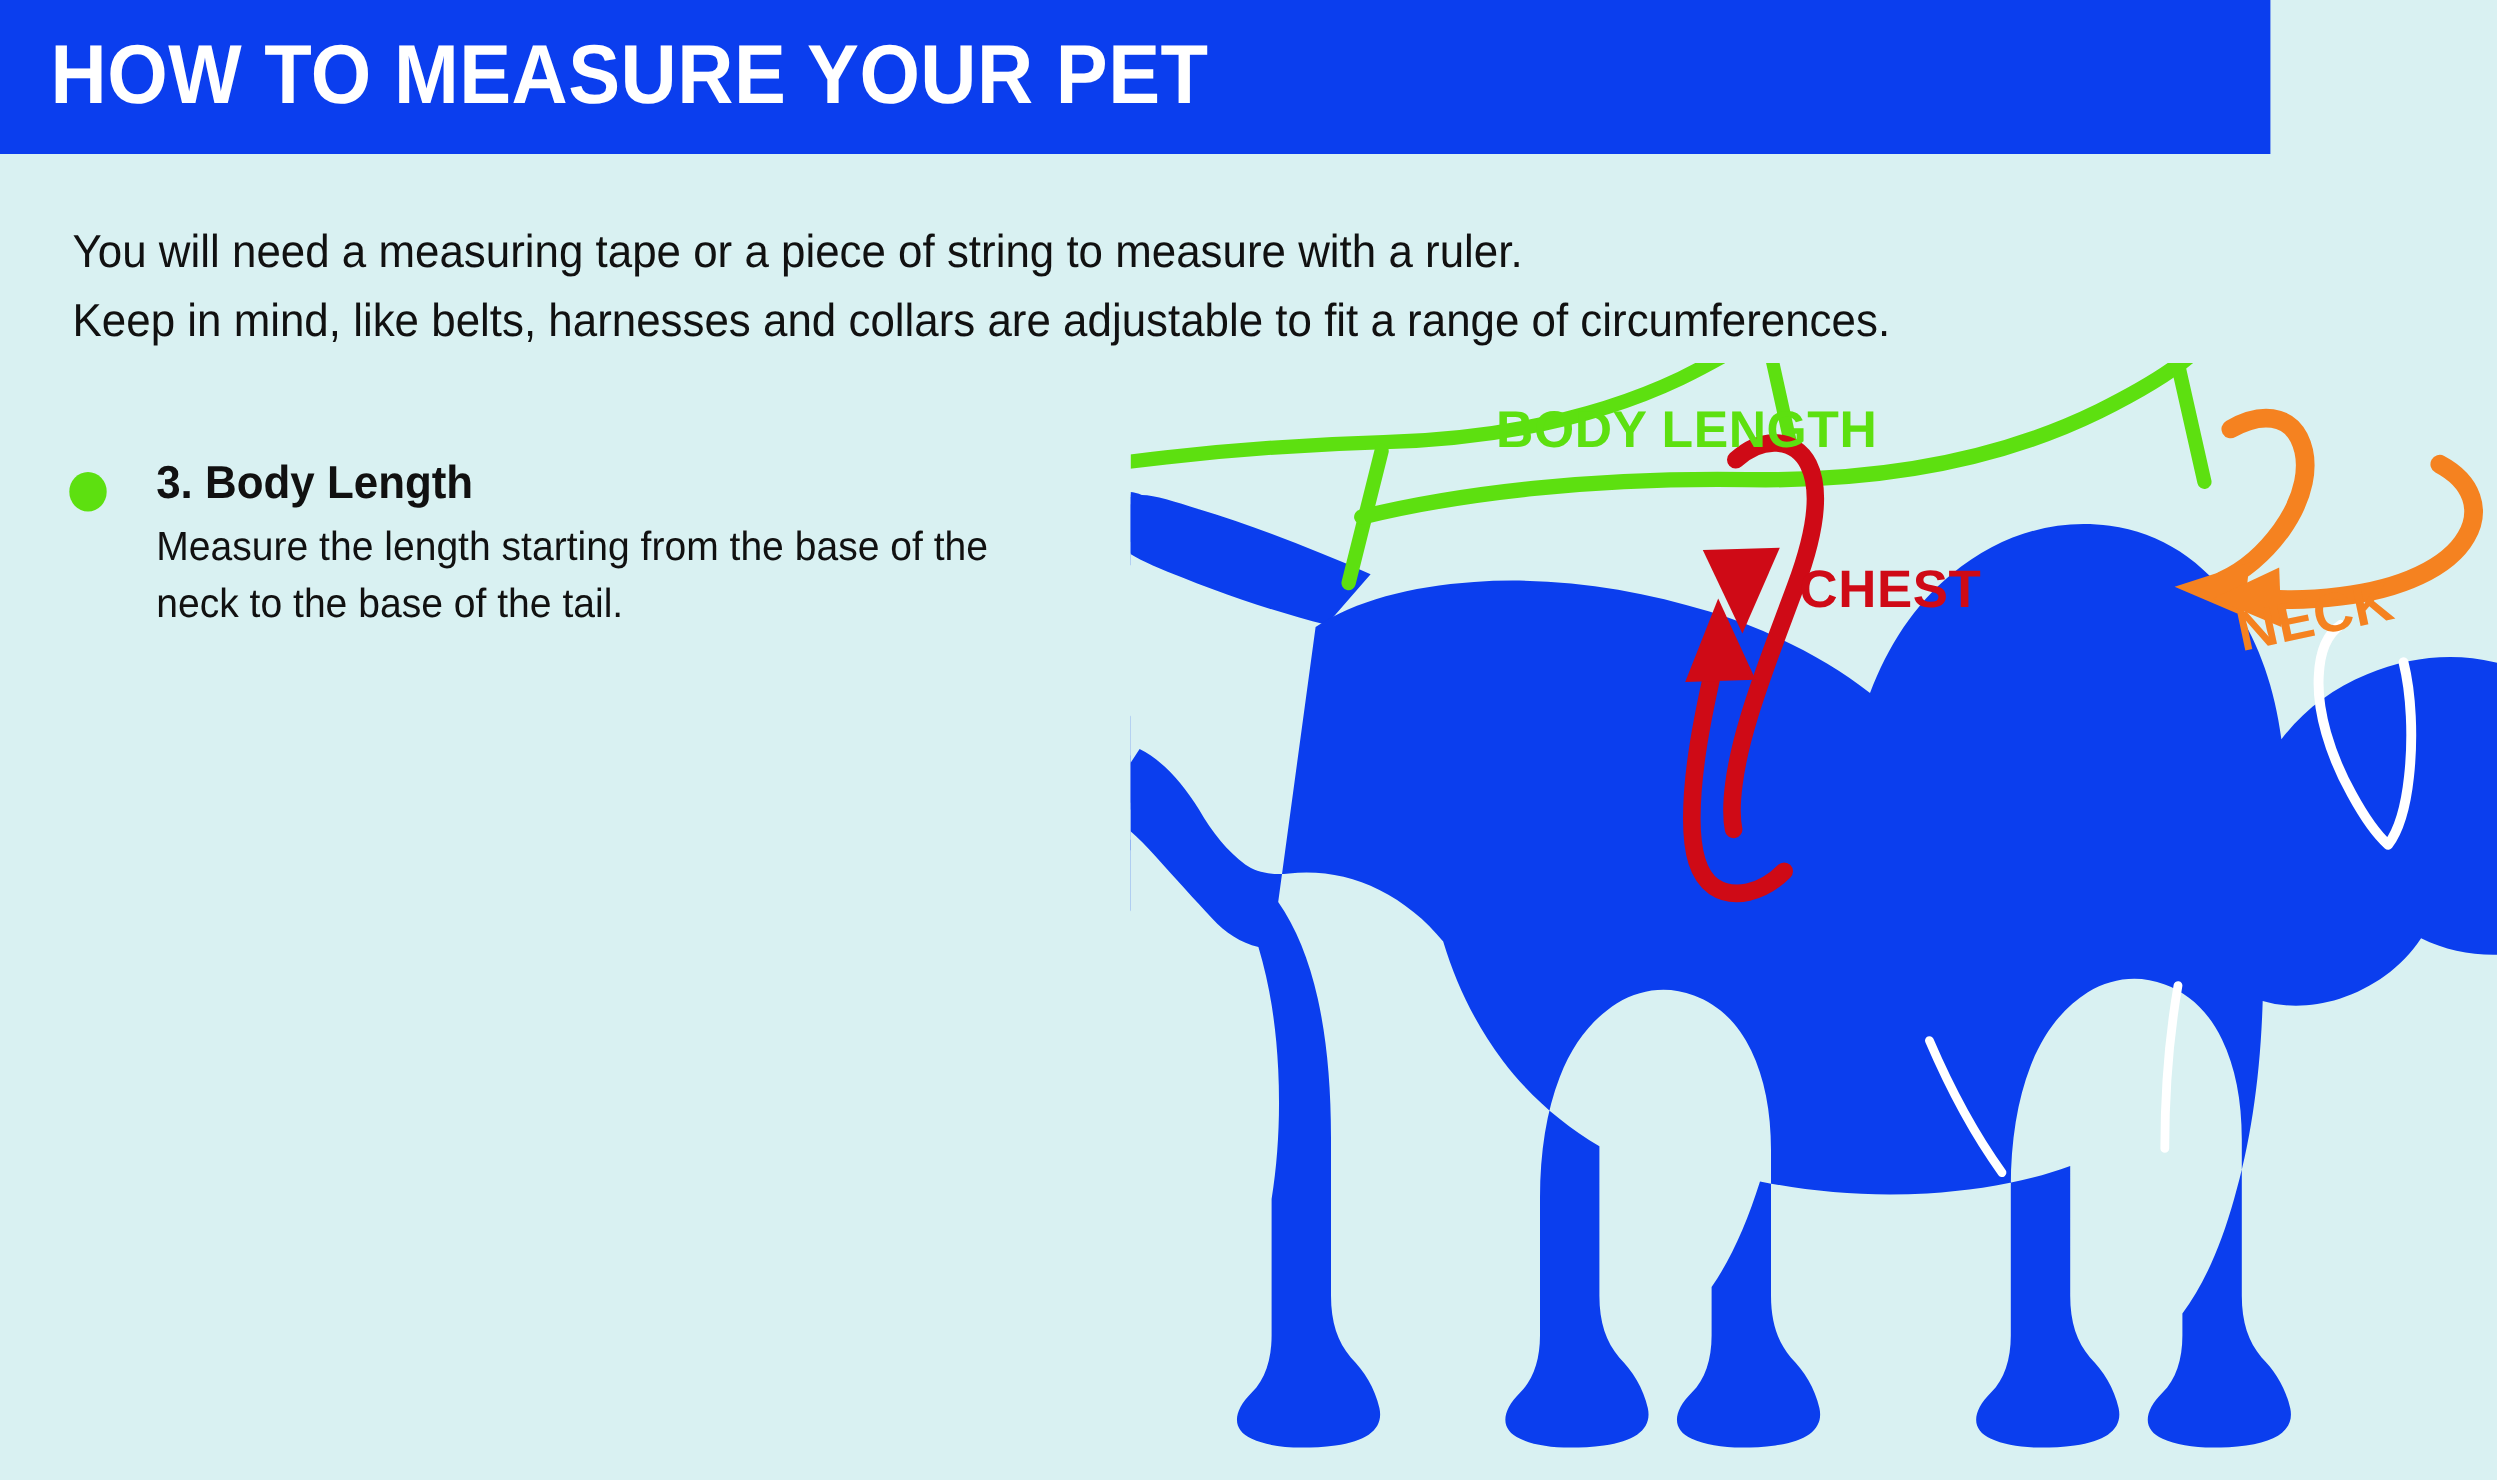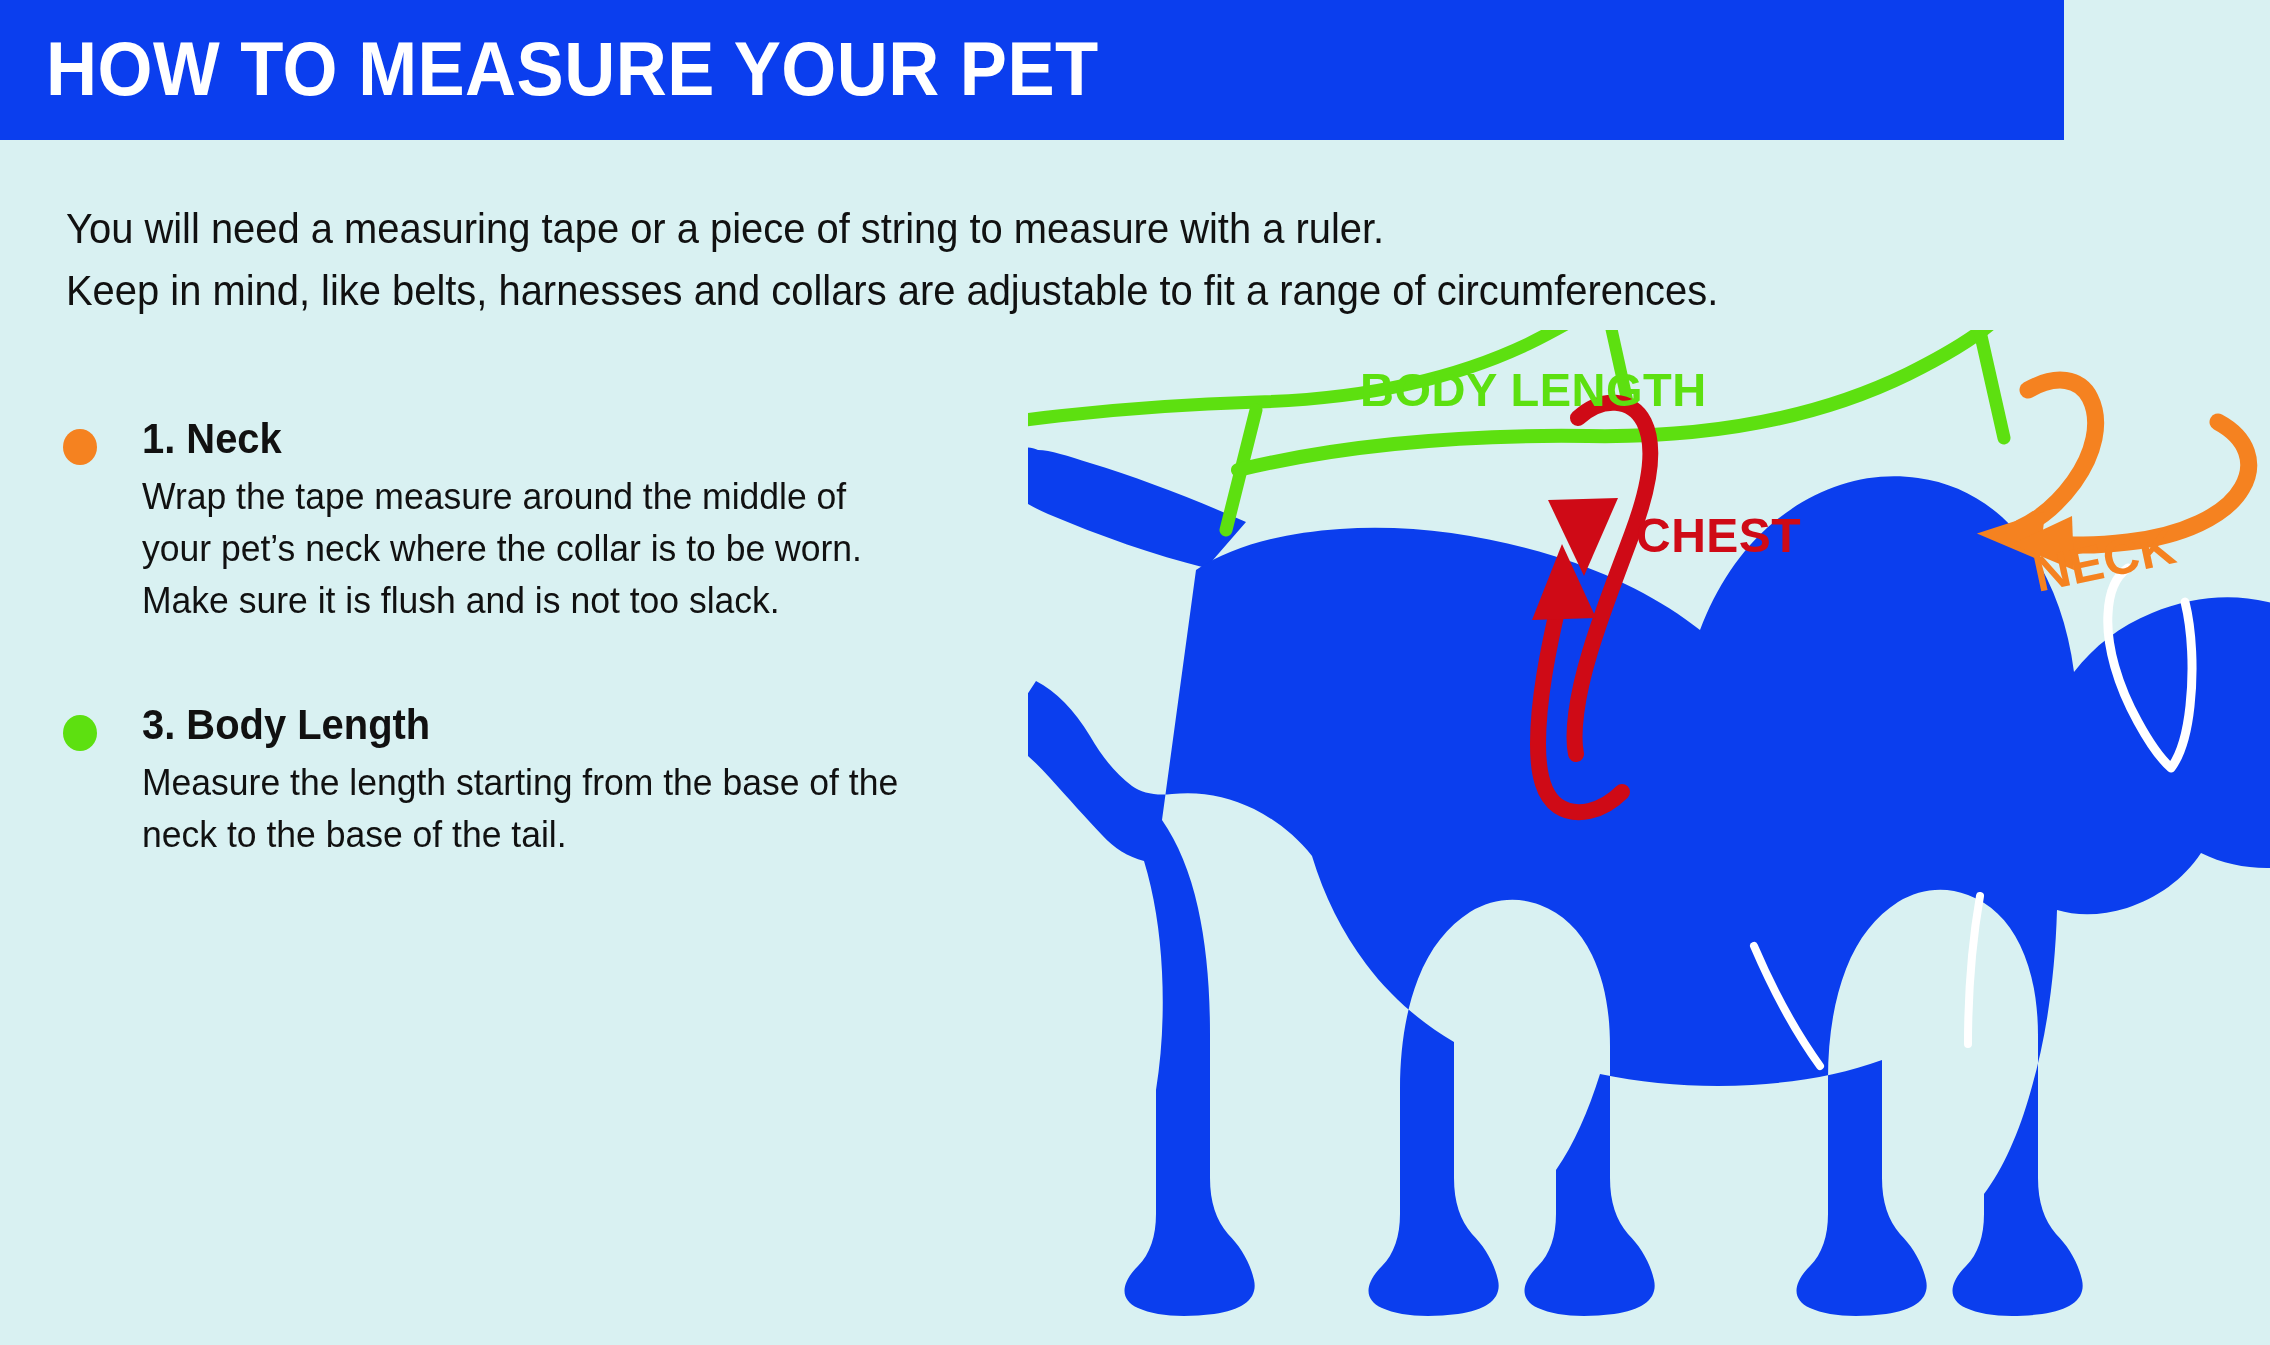--- a/index.html
+++ b/index.html
@@ -93,29 +93,20 @@
     <div class="header-title">HOW TO MEASURE YOUR PET</div>
   </div>
 
   <div class="intro">
     <div>You will need a measuring tape or a piece of string to measure with a ruler.</div>
     <div>Keep in mind, like belts, harnesses and collars are adjustable to fit a range of circumferences.</div>
   </div>
 
   <div class="steps">
 
-    <div class="step">
-      <span class="bullet" style="background:#f58220"></span>
-      <div class="step-head">1. Neck</div>
-      <div class="step-body">
-        <div>Wrap the tape measure around the middle of</div>
-        <div>your pet’s neck where the collar is to be worn.</div>
-        <div>Make sure it is flush and is not too slack.</div>
-      </div>
-    </div>
 
 
     <div class="step">
       <span class="bullet" style="background:#5de010"></span>
       <div class="step-head">3. Body Length</div>
       <div class="step-body">
         <div>Measure the length starting from the base of the</div>
         <div>neck to the base of the tail.</div>
       </div>
     </div>

